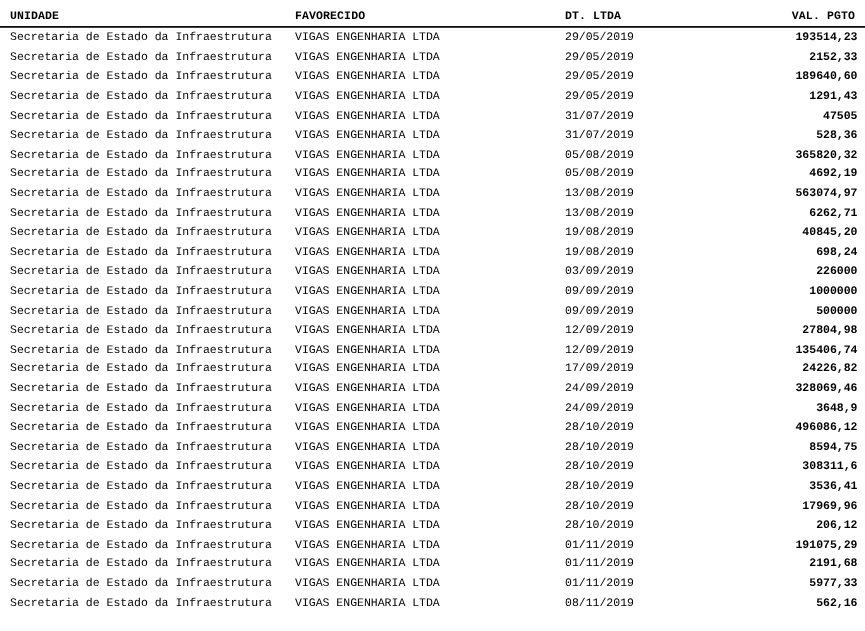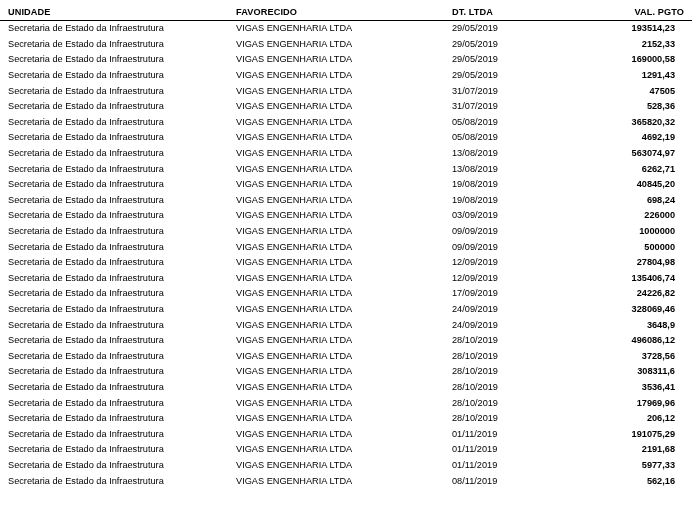--- a/index.html
+++ b/index.html
@@ -17,20 +17,21 @@
   .sheet {
     width: 692px;
     padding: 6px 0 0 0;
     box-sizing: border-box;
   }
   table.payments {
     border-collapse: collapse;
     width: 100%;
     table-layout: fixed;
     font-size: 9.2px;
+    font-family: Liberation Mono, monospace;
   }
   table.payments col.c-unidade { width: 228px; }
   table.payments col.c-favorecido { width: 216px; }
   table.payments col.c-data { width: 128px; }
   table.payments col.c-valor { width: 120px; }
 
   thead th {
     font-size: 9.2px;
     font-weight: bold;
     text-align: left;
@@ -47,21 +48,21 @@
     padding: 1.3px 8px;
     vertical-align: top;
     white-space: nowrap;
     overflow: hidden;
     text-overflow: clip;
     line-height: 13px;
   }
   tbody td.num {
     text-align: right;
     font-weight: bold;
-    padding-right: 17px;
+    padding-right: 6px;
   }
 </style>
 </head>
 <body>
 
 <div class="sheet">
   <table class="payments">
     <colgroup>
       <col class="c-unidade">
       <col class="c-favorecido">
@@ -86,21 +87,21 @@
         <tr>
           <td>Secretaria de Estado da Infraestrutura</td>
           <td>VIGAS ENGENHARIA LTDA</td>
           <td>29/05/2019</td>
           <td class="num">2152,33</td>
         </tr>
         <tr>
           <td>Secretaria de Estado da Infraestrutura</td>
           <td>VIGAS ENGENHARIA LTDA</td>
           <td>29/05/2019</td>
-          <td class="num">169000,58</td>
+          <td class="num">189640,60</td>
         </tr>
         <tr>
           <td>Secretaria de Estado da Infraestrutura</td>
           <td>VIGAS ENGENHARIA LTDA</td>
           <td>29/05/2019</td>
           <td class="num">1291,43</td>
         </tr>
         <tr>
           <td>Secretaria de Estado da Infraestrutura</td>
           <td>VIGAS ENGENHARIA LTDA</td>
@@ -200,21 +201,21 @@
         <tr>
           <td>Secretaria de Estado da Infraestrutura</td>
           <td>VIGAS ENGENHARIA LTDA</td>
           <td>28/10/2019</td>
           <td class="num">496086,12</td>
         </tr>
         <tr>
           <td>Secretaria de Estado da Infraestrutura</td>
           <td>VIGAS ENGENHARIA LTDA</td>
           <td>28/10/2019</td>
-          <td class="num">3728,56</td>
+          <td class="num">8594,75</td>
         </tr>
         <tr>
           <td>Secretaria de Estado da Infraestrutura</td>
           <td>VIGAS ENGENHARIA LTDA</td>
           <td>28/10/2019</td>
           <td class="num">308311,6</td>
         </tr>
         <tr>
           <td>Secretaria de Estado da Infraestrutura</td>
           <td>VIGAS ENGENHARIA LTDA</td>

